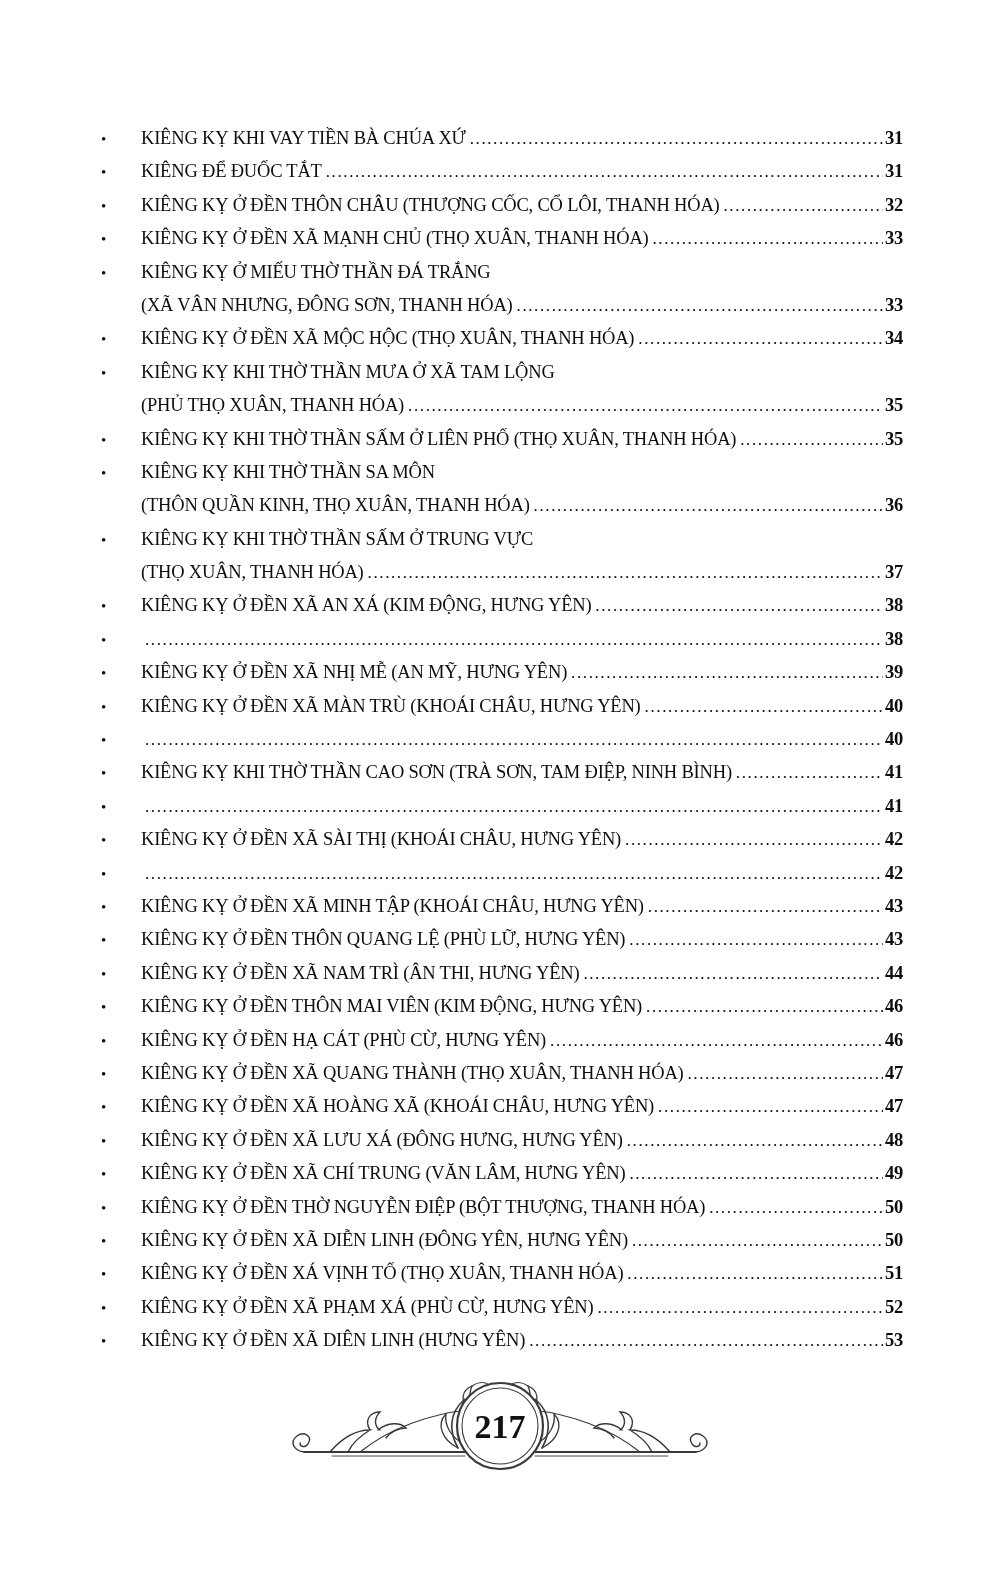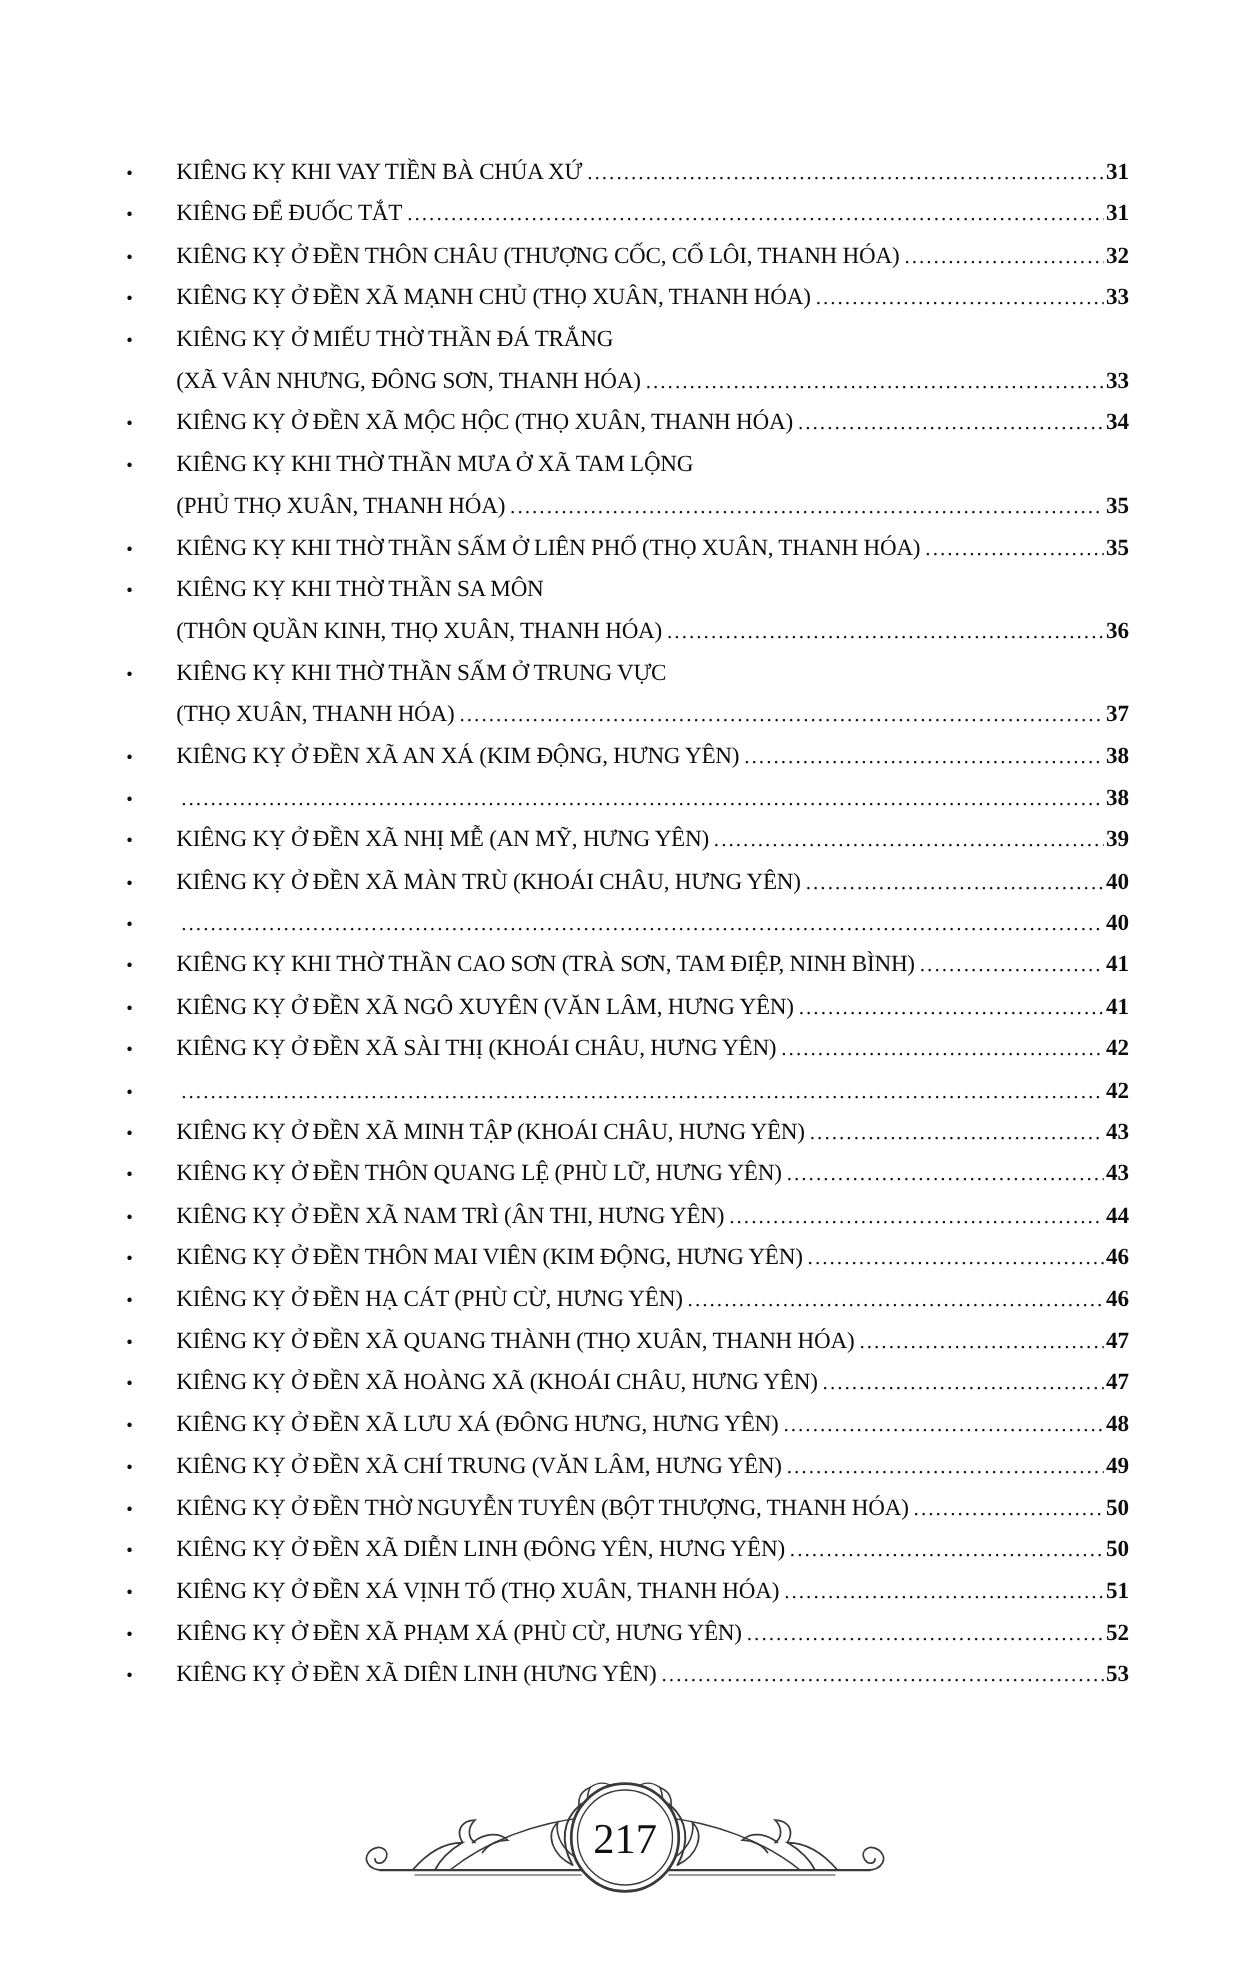--- a/index.html
+++ b/index.html
@@ -52,23 +52,24 @@
   .page-num {
     flex: 0 0 auto;
     text-align: left;
     font-weight: bold;
   }
 
   .footer-ornament {
     position: absolute;
     left: 50%;
     transform: translateX(-50%);
-    top: 1410px;
+    top: 1366px;
     width: 420px;
     height: 128px;
+    font-weight: bold;
   }
   .footer-ornament svg { display: block; }
   .circle-page-number {
     font-family: "Liberation Serif", "DejaVu Serif", serif;
     font-size: 34px;
     fill: #111;
   }
 </style>
 </head>
 <body>
@@ -181,21 +182,20 @@
         <span class="page-num">40</span>
       </div>
       <div class="toc-line">
         <span class="bullet-cell">•</span>
         <span class="line-text">KIÊNG KỴ KHI THỜ THẦN CAO SƠN (TRÀ SƠN, TAM ĐIỆP, NINH BÌNH)</span>
         <span class="leader"></span>
         <span class="page-num">41</span>
       </div>
       <div class="toc-line">
         <span class="bullet-cell">•</span>
-        <span class="line-text">KIÊNG KỴ Ở ĐỀN XÃ NGÔ XUYÊN  (VĂN LÂM, HƯNG YÊN)</span>
         <span class="leader"></span>
         <span class="page-num">41</span>
       </div>
       <div class="toc-line">
         <span class="bullet-cell">•</span>
         <span class="line-text">KIÊNG KỴ Ở ĐỀN XÃ SÀI THỊ  (KHOÁI CHÂU, HƯNG YÊN)</span>
         <span class="leader"></span>
         <span class="page-num">42</span>
       </div>
       <div class="toc-line">
@@ -252,21 +252,21 @@
         <span class="page-num">48</span>
       </div>
       <div class="toc-line">
         <span class="bullet-cell">•</span>
         <span class="line-text">KIÊNG KỴ Ở ĐỀN XÃ CHÍ TRUNG (VĂN LÂM, HƯNG YÊN)</span>
         <span class="leader"></span>
         <span class="page-num">49</span>
       </div>
       <div class="toc-line">
         <span class="bullet-cell">•</span>
-        <span class="line-text">KIÊNG KỴ Ở ĐỀN THỜ NGUYỄN TUYÊN (BỘT THƯỢNG, THANH HÓA)</span>
+        <span class="line-text">KIÊNG KỴ Ở ĐỀN THỜ NGUYỄN ĐIỆP (BỘT THƯỢNG, THANH HÓA)</span>
         <span class="leader"></span>
         <span class="page-num">50</span>
       </div>
       <div class="toc-line">
         <span class="bullet-cell">•</span>
         <span class="line-text">KIÊNG KỴ Ở ĐỀN XÃ DIỄN LINH (ĐÔNG YÊN, HƯNG YÊN)</span>
         <span class="leader"></span>
         <span class="page-num">50</span>
       </div>
       <div class="toc-line">

